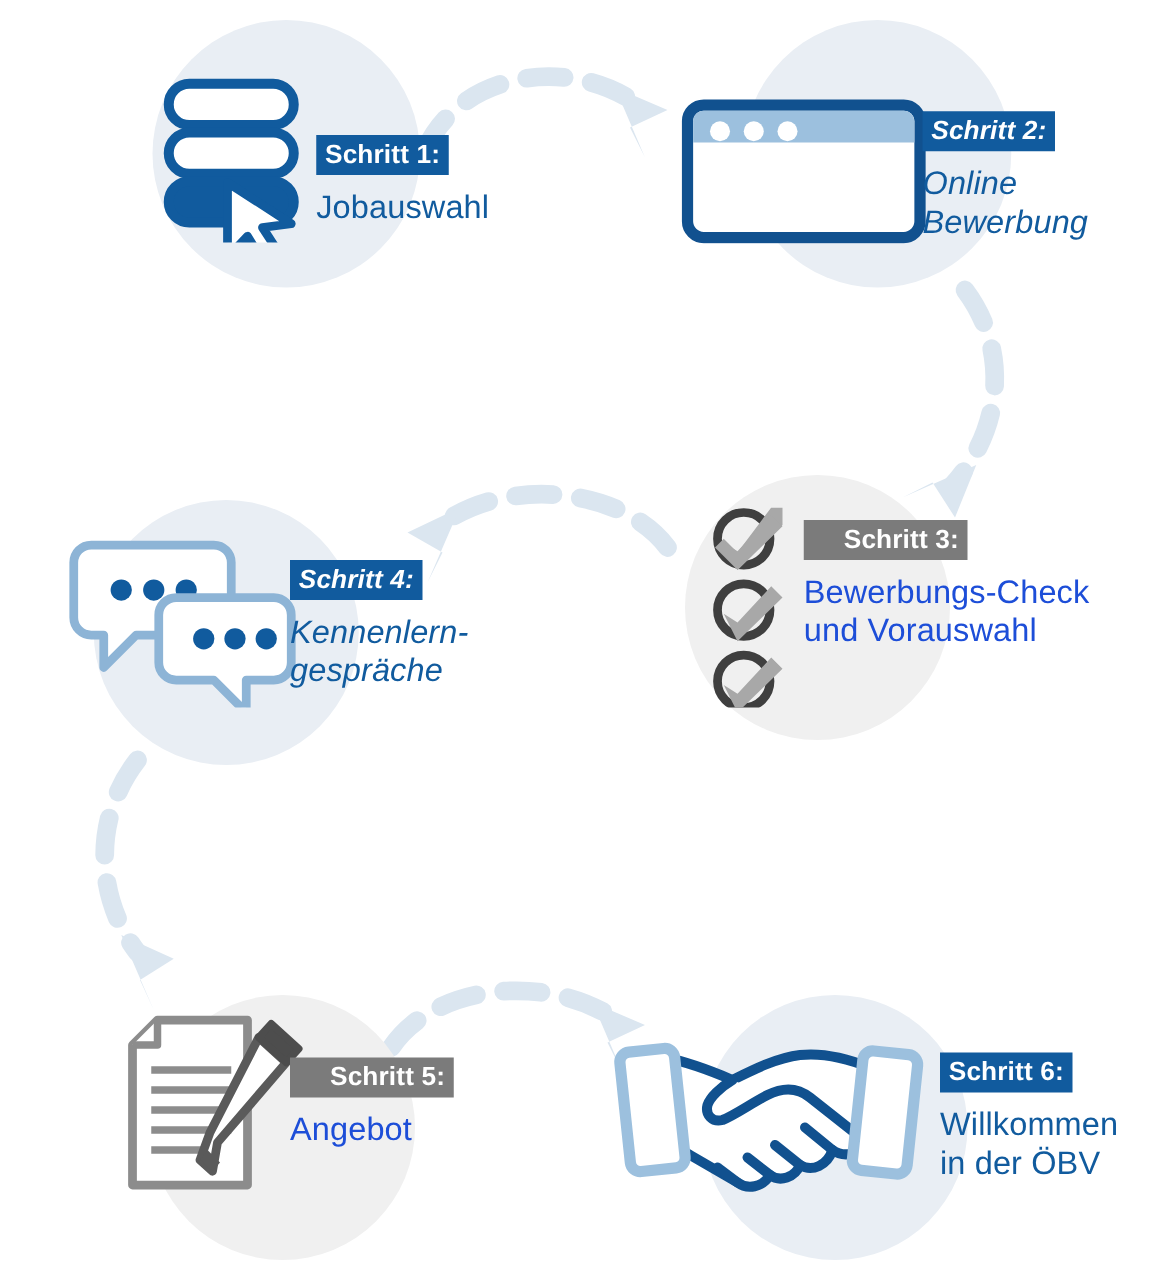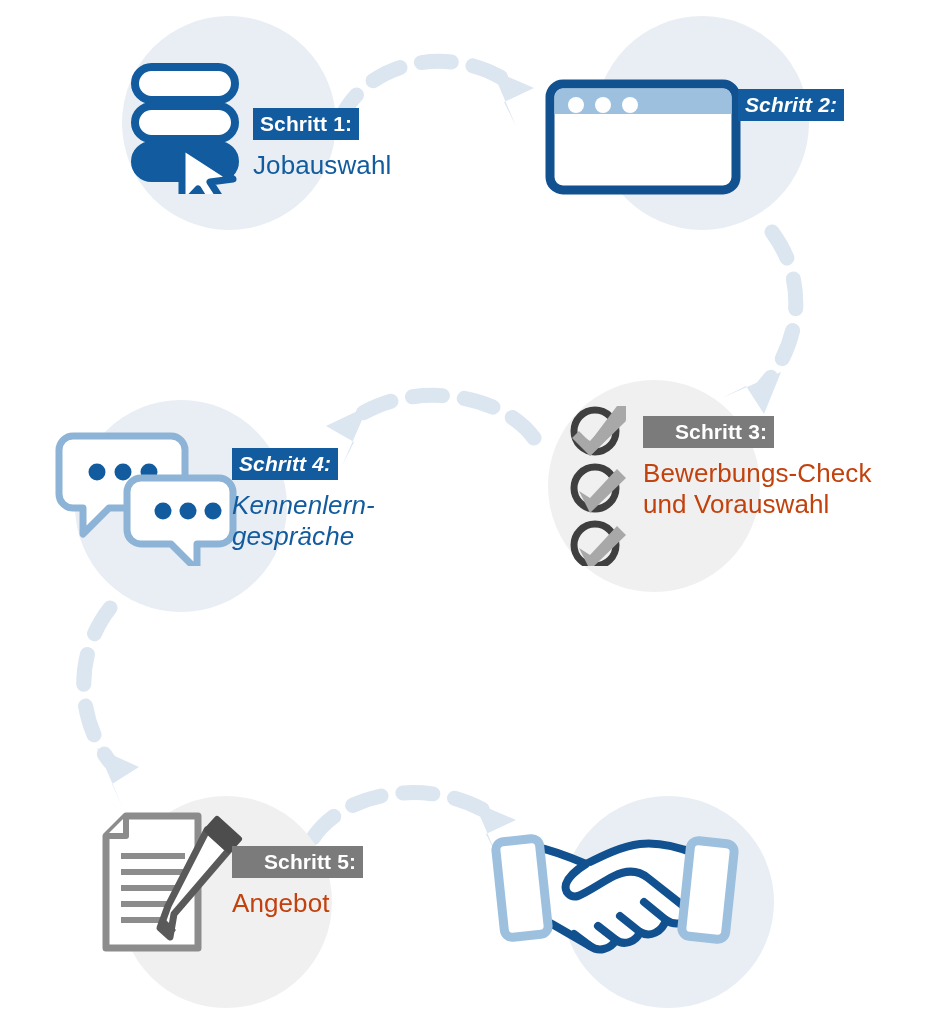--- a/index.html
+++ b/index.html
@@ -53,21 +53,21 @@
   .badge.blue  { background: #115b9e; }
   .badge.gray  { background: #7b7b7b; padding-left: 32px; }
   .caption {
     font-size: 26px;
     line-height: 31px;
     margin-top: 10px;
     white-space: pre-line;
     letter-spacing: 0.1px;
   }
   .caption.blue { color: #115b9e; }
-  .caption.gray { color: #c2410c; }
+  .caption.gray { color: #1d4ed8; }
 </style>
 </head>
 <body>
 
 <div id="stage">
 
   <svg class="bg-svg" viewBox="0 0 938 1028">
     <g fill="none" stroke="#dbe6f0" stroke-width="15" stroke-linecap="round" stroke-dasharray="30 22">
 
       <path d="M 340 120 C 368 58 452 46 505 80"></path>
@@ -115,20 +115,22 @@
         <rect x="5" y="5" width="186" height="106" rx="13" ry="13" fill="#ffffff" stroke="#11518f" stroke-width="9"></rect>
         <path d="M 9.5 18 a 8.5 8.5 0 0 1 8.5 -8.5 h 160 a 8.5 8.5 0 0 1 8.5 8.5 v 17 h -177 z" fill="#9cc0de"></path>
         <circle cx="31" cy="26" r="8" fill="#ffffff"></circle>
         <circle cx="58" cy="26" r="8" fill="#ffffff"></circle>
         <circle cx="85" cy="26" r="8" fill="#ffffff"></circle>
       </svg>
     </div>
 
     <div class="label" style="left:218px; top:89px;">
       <span class="badge blue">Schritt 2:</span>
+      <div class="caption blue">Online
+Bewerbung</div>
     </div>
   </div>
 
   <div class="step" style="left:520px; top:370px; width:418px; height:230px;">
     <div class="circle" style="left:28px; top:10px; width:212px; height:212px; background:#f0f0f0;"></div>
 
     <div class="icon-wrap" style="left:50px; top:36px; width:66px; height:160px;">
       <svg viewBox="0 0 66 160" width="66" height="160">
         <g>
           <circle cx="25" cy="25" r="21" fill="none" stroke="#3f3f3f" stroke-width="7"></circle>
@@ -230,15 +232,20 @@
           <path d="M 150 112 l -20 -16"></path>
           <path d="M 176 100 l -22 -18"></path>
         </g>
 
         <rect x="10" y="20" width="44" height="96" rx="8" ry="8" fill="#ffffff" stroke="#9cc0de" stroke-width="9" transform="rotate(-6 32 68)"></rect>
 
         <rect x="196" y="22" width="44" height="96" rx="8" ry="8" fill="#ffffff" stroke="#9cc0de" stroke-width="9" transform="rotate(6 218 70)"></rect>
       </svg>
     </div>
 
+    <div class="label" style="left:282px; top:62px;">
+      <span class="badge blue">Schritt 6:</span>
+      <div class="caption blue">Willkommen
+in der ÖBV</div>
+    </div>
   </div>
 
 </div>
 
 </body></html>

